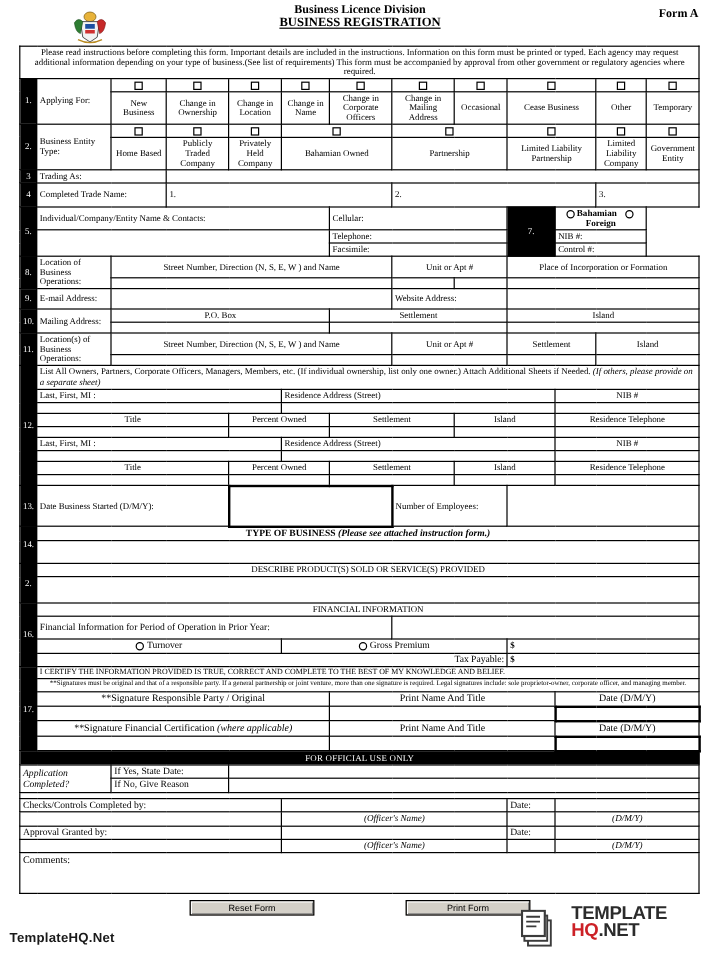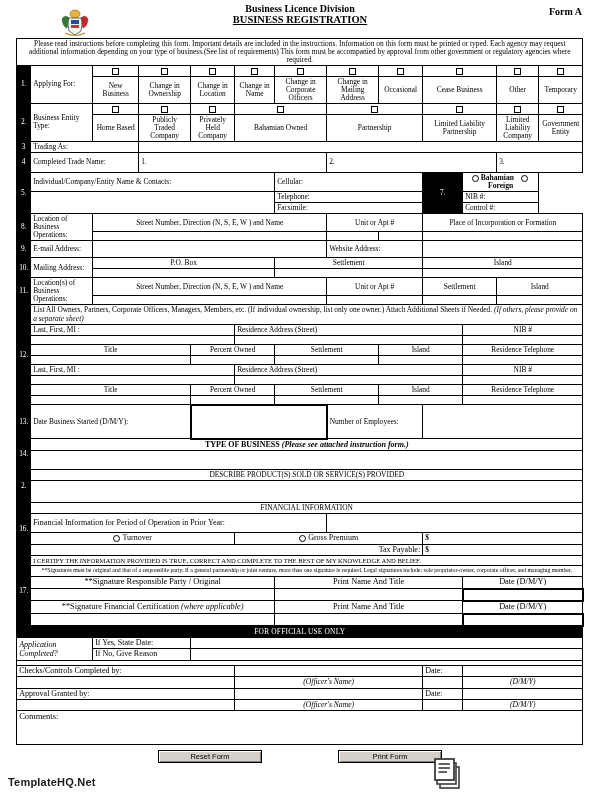--- a/index.html
+++ b/index.html
@@ -479,16 +479,20 @@
     <div class="thqtxt">TemplateHQ.Net</div>
     <div class="logo">
       <svg class="licon" width="36" height="32" viewBox="0 0 36 32">
         <rect x="6" y="9" width="19" height="21" fill="#fff" stroke="#3b3b3b" stroke-width="1.6"></rect>
         <rect x="3" y="5" width="19" height="21" fill="#fff" stroke="#3b3b3b" stroke-width="1.6"></rect>
         <rect x="1" y="1" width="19" height="21" fill="#fff" stroke="#3b3b3b" stroke-width="1.8"></rect>
         <line x1="4.5" y1="6" x2="16" y2="6" stroke="#3b3b3b" stroke-width="1.6"></line>
         <line x1="4.5" y1="10" x2="16" y2="10" stroke="#3b3b3b" stroke-width="1.6"></line>
         <line x1="4.5" y1="14" x2="13" y2="14" stroke="#3b3b3b" stroke-width="1.6"></line>
       </svg>
+      <div class="ltxt">
+        <span class="a">TEMPLATE</span>
+        <span class="b"><span class="red">HQ</span><span class="dk">.NET</span></span>
+      </div>
     </div>
   </div>
 
 </div>
 
 </body></html>

